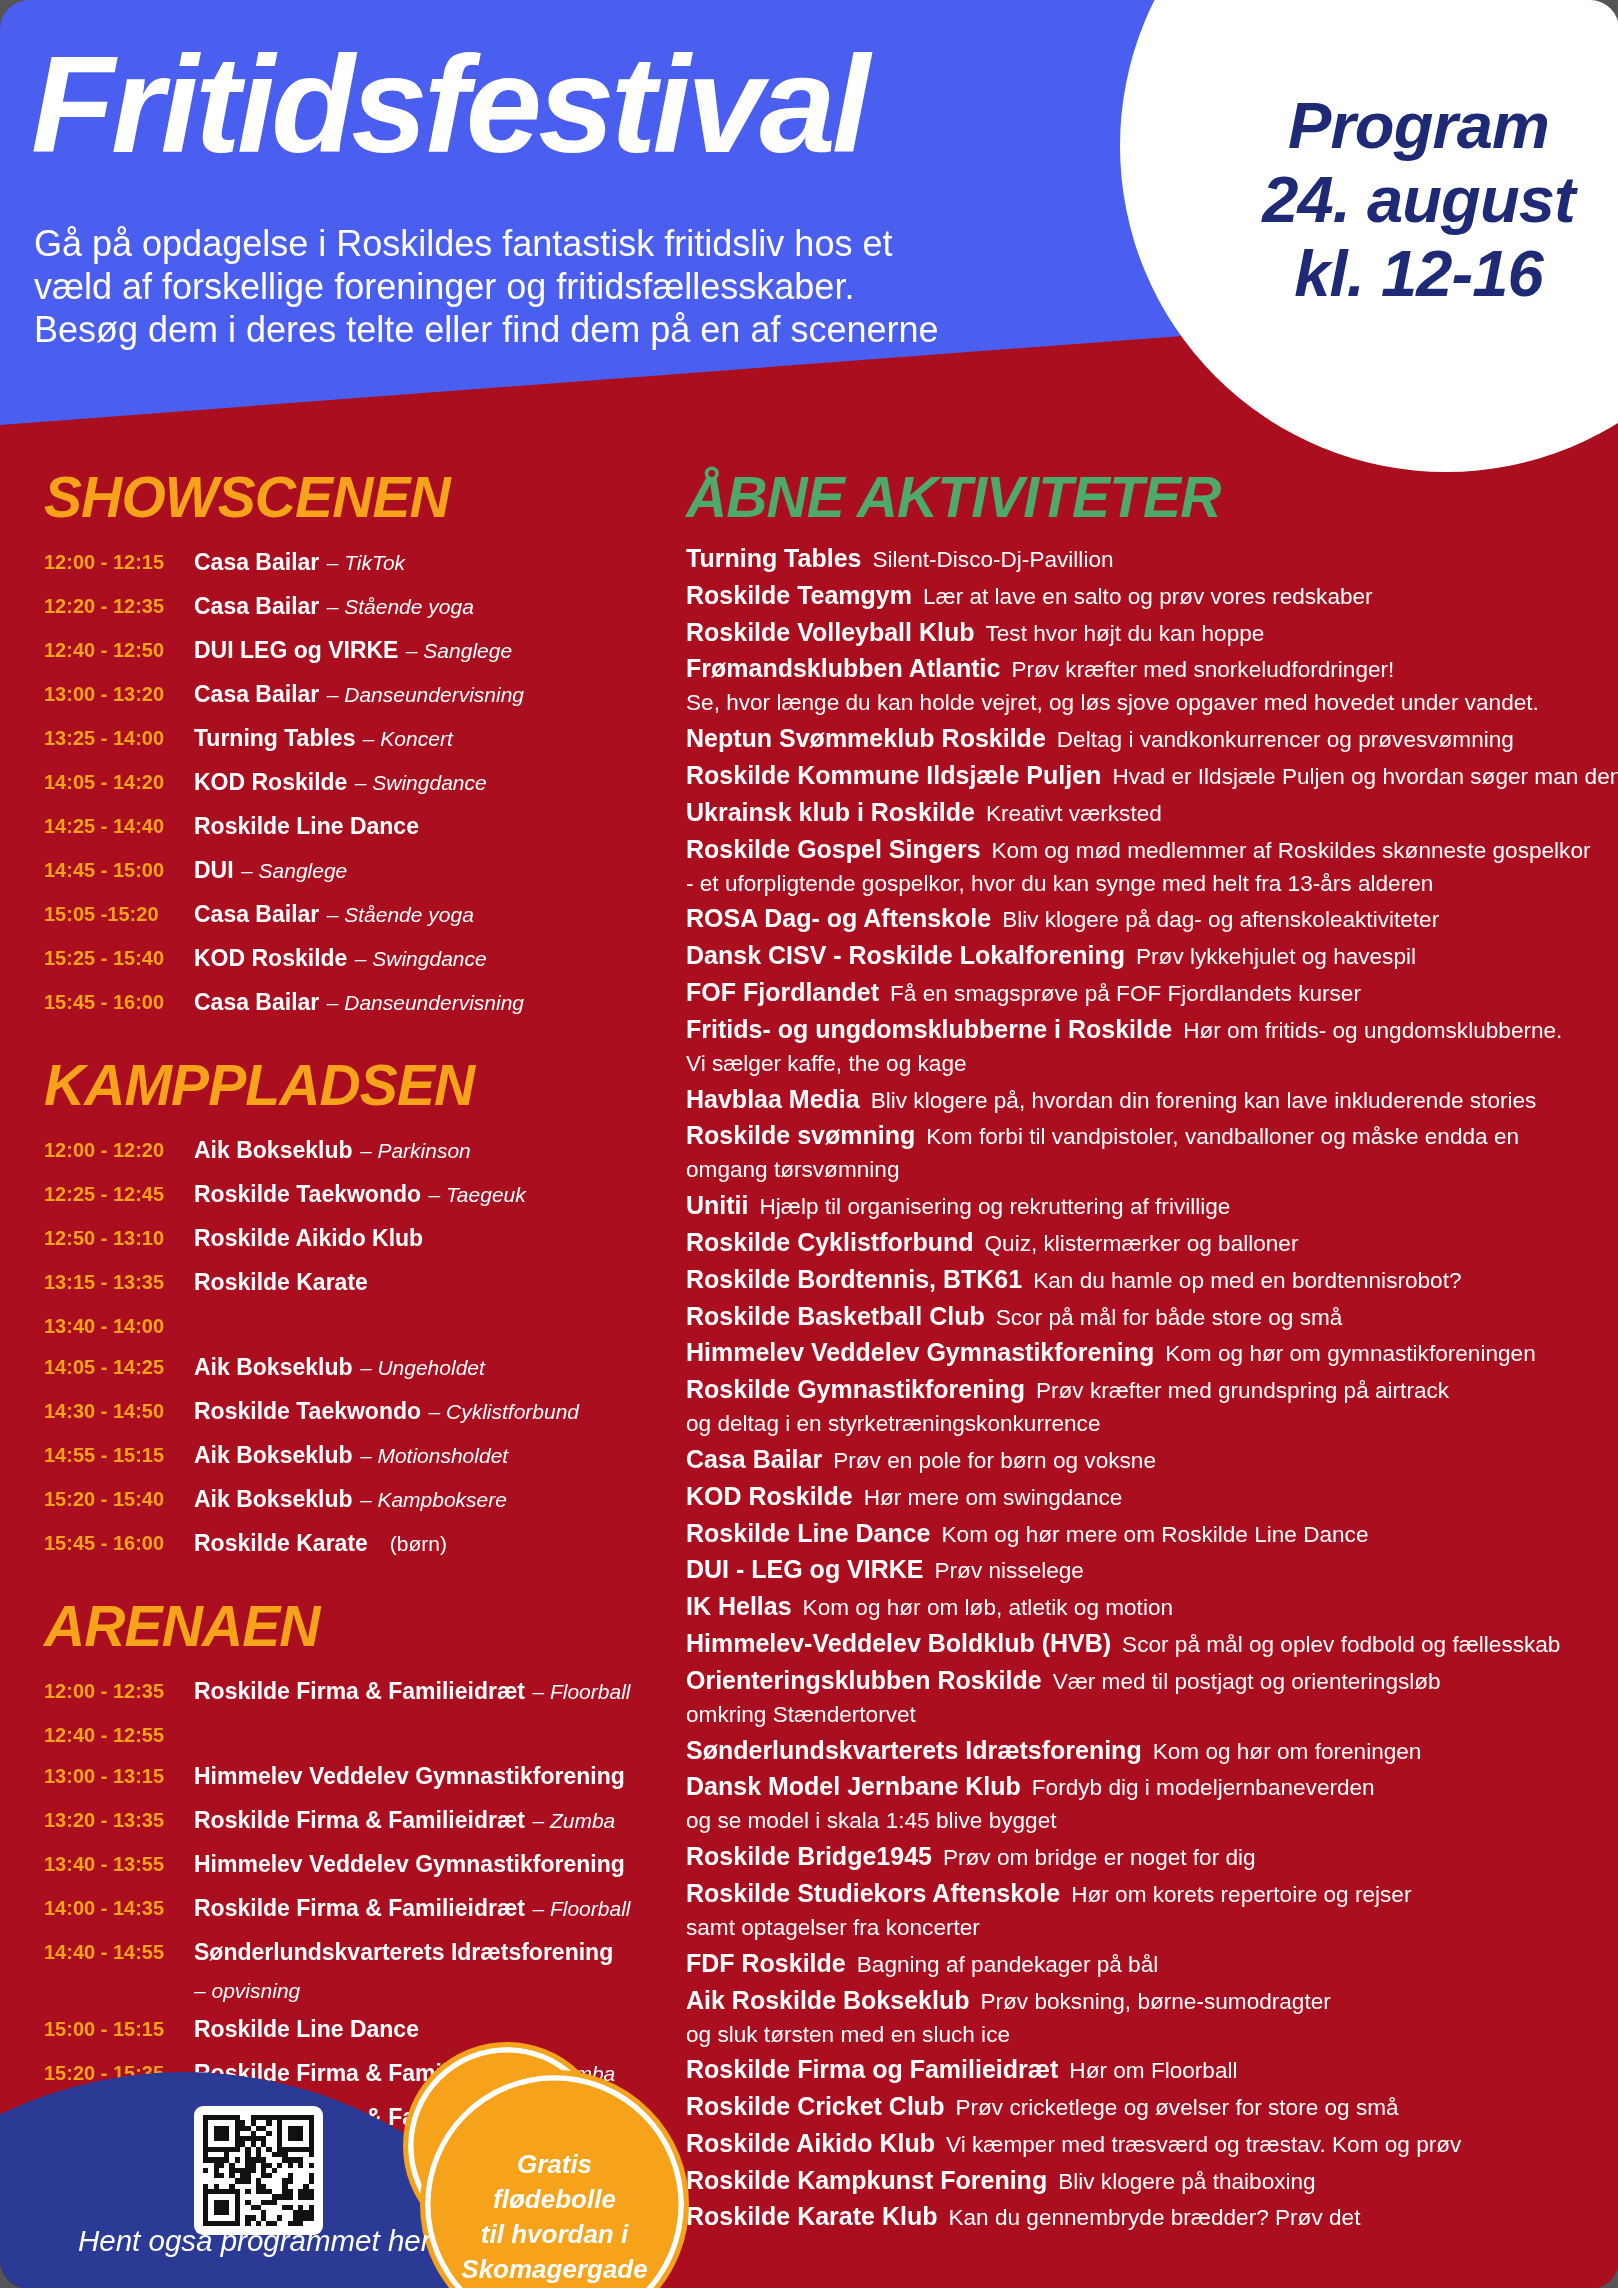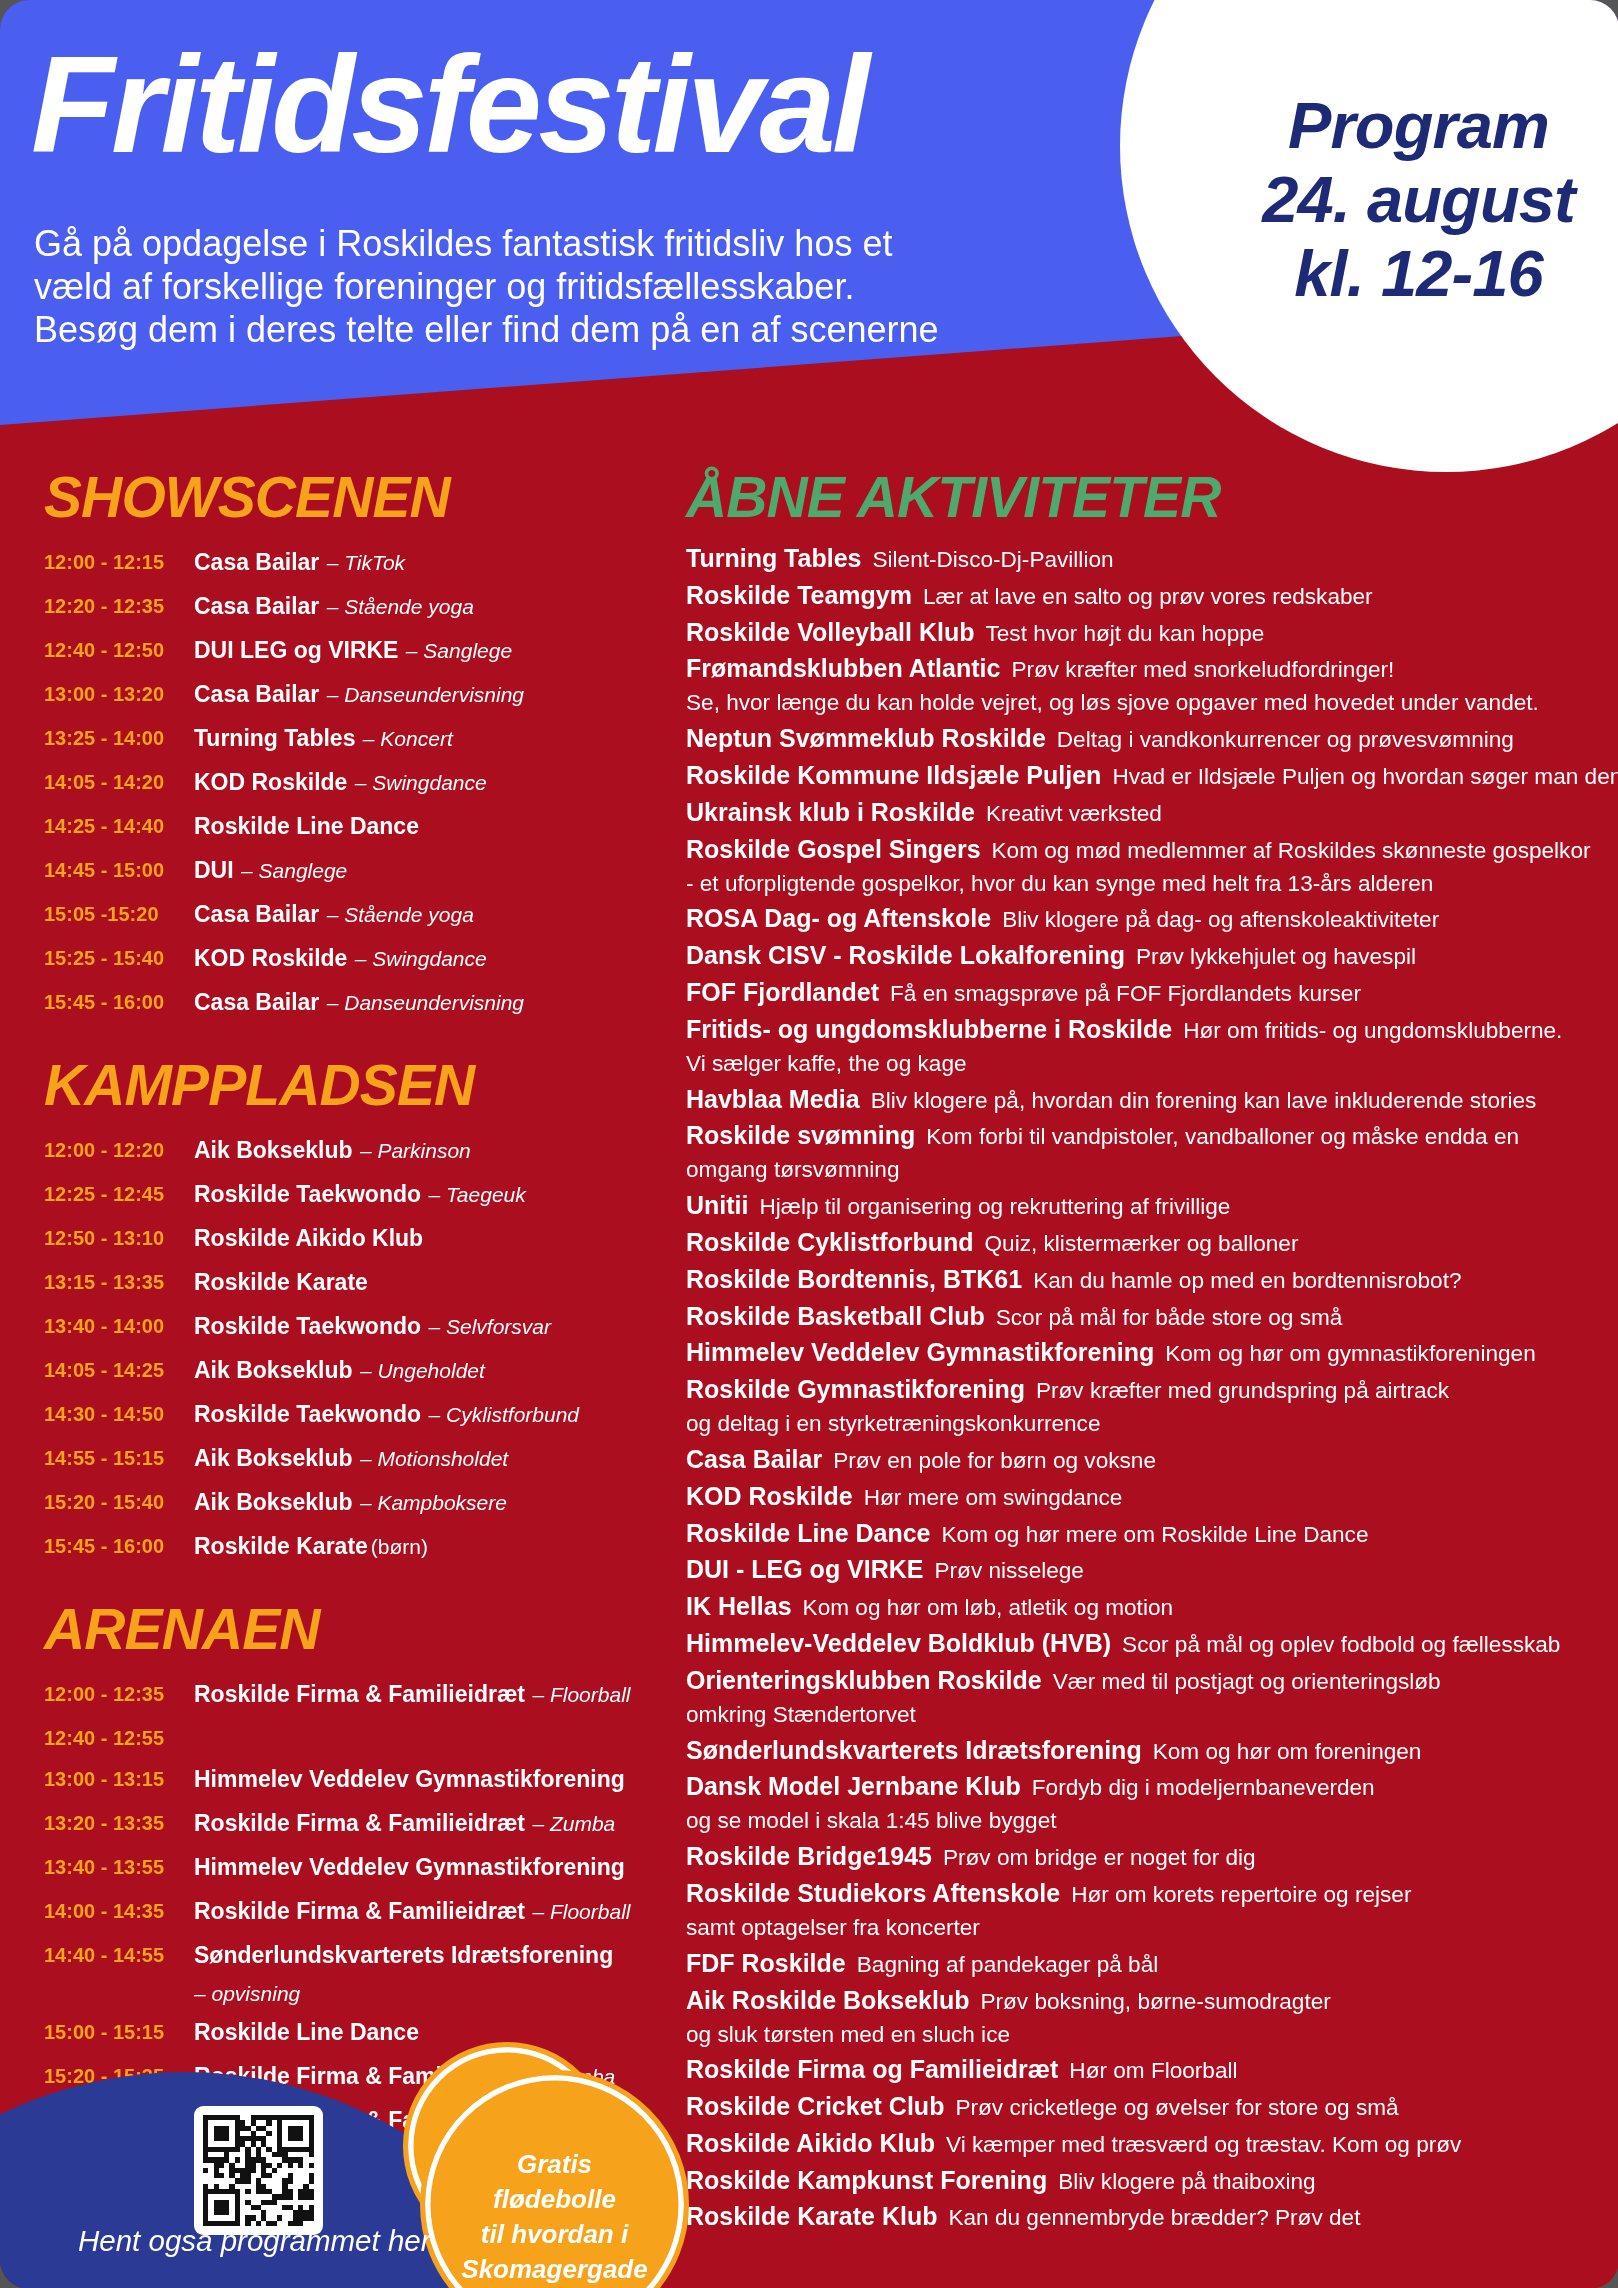--- a/index.html
+++ b/index.html
@@ -38,21 +38,21 @@
   }
   h2.mt{margin-top:28px;}
   h2.green{color:#4ea96c;}
   
   .srow{display:flex;line-height:41px;color:#fff;}
   .srow .t{flex:none;width:150px;color:#f6a31b;font-weight:bold;font-size:20px;}
   .srow .body{min-width:0;}
   .srow .l1{white-space:nowrap;font-size:23px;}
   .srow .n{font-weight:bold;}
   .srow .d{font-style:italic;font-size:21px;margin-left:7.4px;}
-  .srow .d.plain{font-style:normal;margin-left:3px;}
+  .srow .d.plain{font-style:normal;margin-left:22px;}
   .srow .l2{font-style:italic;font-size:21px;line-height:37px;margin-top:-3.7px;}
   
   .act{margin-bottom:2.8px;color:#fff;font-size:22.6px;line-height:33px;}
   .act .l1{white-space:nowrap;}
   .act .n{font-weight:bold;font-size:25px;margin-right:11px;}
   .act .l2{white-space:nowrap;}
   
   .blob{
     position:absolute;left:-277px;top:2072px;width:923px;height:1015px;
     border-radius:50%;background:#2b3a94;
@@ -221,24 +221,20 @@
         <div class="srow">
           <span class="t">13:15 - 13:35</span>
           <span class="body">
             <span class="l1"><span class="n">Roskilde Karate</span></span>
             
           </span>
         </div>
 
         <div class="srow">
           <span class="t">13:40 - 14:00</span>
-          <span class="body">
-            <span class="l1"><span class="n">Roskilde Taekwondo</span><span class="d">– Selvforsvar</span></span>
-            
-          </span>
         </div>
 
         <div class="srow">
           <span class="t">14:05 - 14:25</span>
           <span class="body">
             <span class="l1"><span class="n">Aik Bokseklub</span><span class="d">– Ungeholdet</span></span>
             
           </span>
         </div>
 

